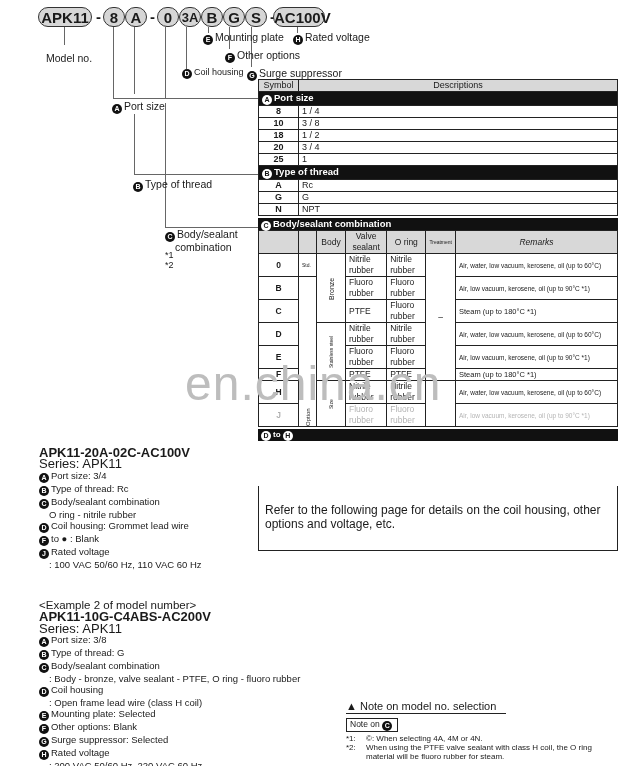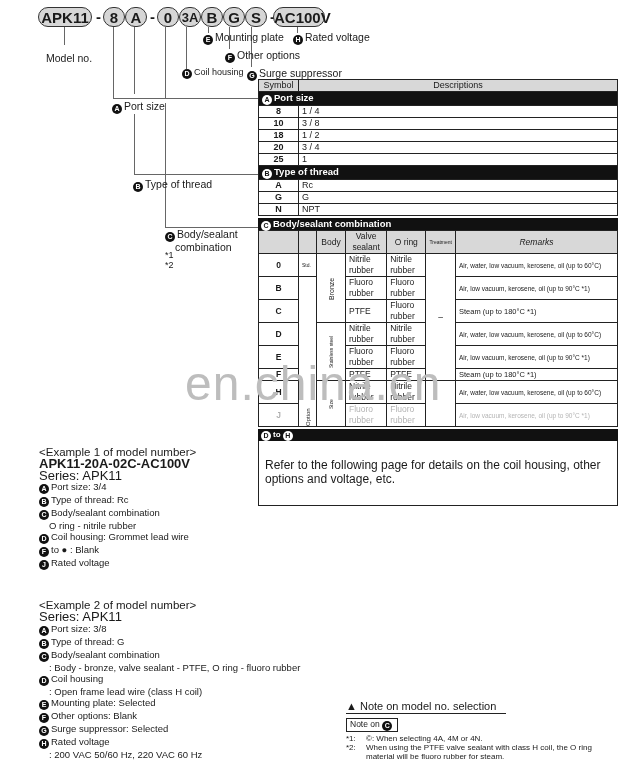--- a/index.html
+++ b/index.html
@@ -180,40 +180,41 @@
         </tr>
     <tr style="opacity:0.35;">
           <td class="sym">J</td>
           <td>Fluoro rubber</td>
           <td>Fluoro rubber</td>
           <td style="font-size:6.5px;">Air, low vacuum, kerosene, oil (up to 90°C *1)</td>
         </tr>
   </tbody>
     </table>
   <div class="sec" style="margin-top:2px;font-size:8px;"><span class="badge w">D</span><span>to</span> <span class="badge w">H</span></div>
-  <div style="border:1px solid #222;border-top:none;padding:17px 6px;font-size:12px;line-height:14px;height:30px;">Refer to the following page for details on the coil housing, other options and voltage, etc.</div>
+  <div style="border:1px solid #222;border-top:none;padding:17px 6px;font-size:12px;line-height:14px;height:30px;margin-top:45px;">Refer to the following page for details on the coil housing, other options and voltage, etc.</div>
 </div>
 
 <div class="watermark">en.china.cn</div>
 
 <div class="ex" style="top:447px;">
-  <div class="title">&lt;Example 1 of model number&gt;</div>
   <div class="model">APK11-20A-02C-AC100V</div>
   <div class="series">Series: APK11</div>
   <div><span class="badge">A</span><span>Port size: 3/4</span></div>
   <div><span class="badge">B</span><span>Type of thread: Rc</span></div>
   <div><span class="badge">C</span><span>Body/sealant combination</span></div>
   <div class="ind">O ring - nitrile rubber</div>
   <div><span class="badge">D</span><span>Coil housing: Grommet lead wire</span></div>
   <div><span class="badge">F</span><span>to ● : Blank</span></div>
   <div><span class="badge">J</span><span>Rated voltage</span></div>
+  <div class="ind">: 100 VAC 50/60 Hz, 110 VAC 60 Hz</div>
 </div>
 
 <div class="ex" style="top:600px;">
   <div class="title">&lt;Example 2 of model number&gt;</div>
+  <div class="model">APK11-10G-C4ABS-AC200V</div>
   <div class="series">Series: APK11</div>
   <div><span class="badge">A</span><span>Port size: 3/8</span></div>
   <div><span class="badge">B</span><span>Type of thread: G</span></div>
   <div><span class="badge">C</span><span>Body/sealant combination</span></div>
   <div class="ind">: Body - bronze, valve sealant - PTFE, O ring - fluoro rubber</div>
   <div><span class="badge">D</span><span>Coil housing</span></div>
   <div class="ind">: Open frame lead wire (class H coil)</div>
   <div><span class="badge">E</span><span>Mounting plate: Selected</span></div>
   <div><span class="badge">F</span><span>Other options: Blank</span></div>
   <div><span class="badge">G</span><span>Surge suppressor: Selected</span></div>

